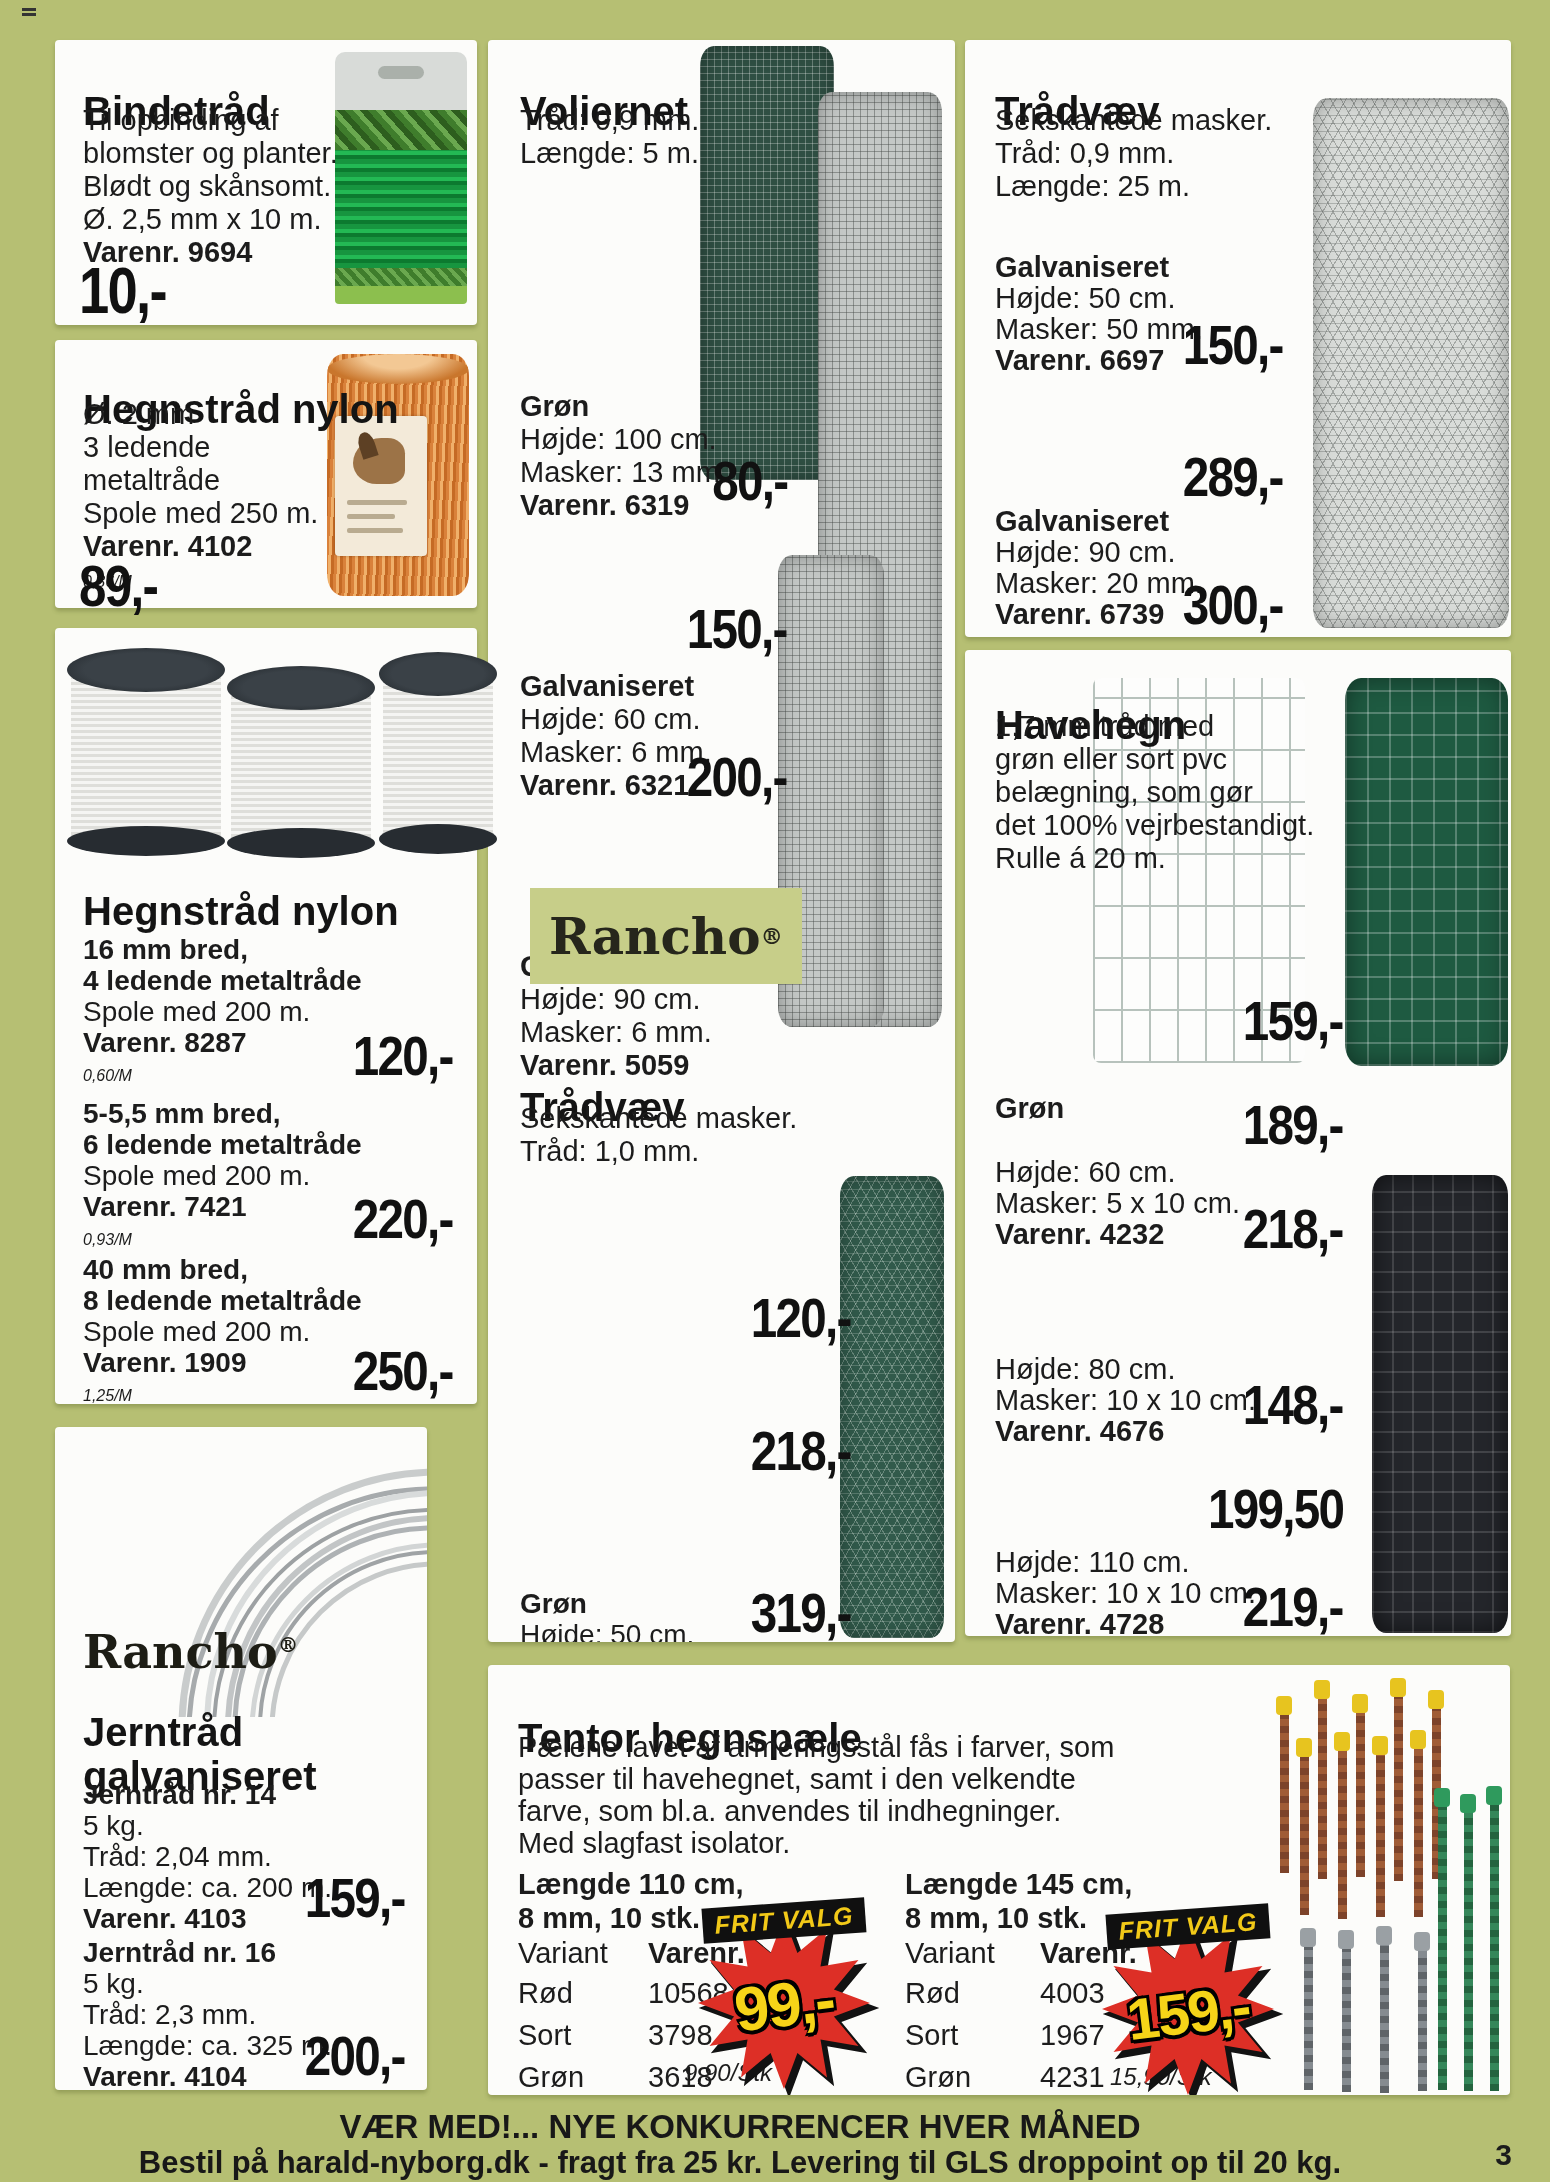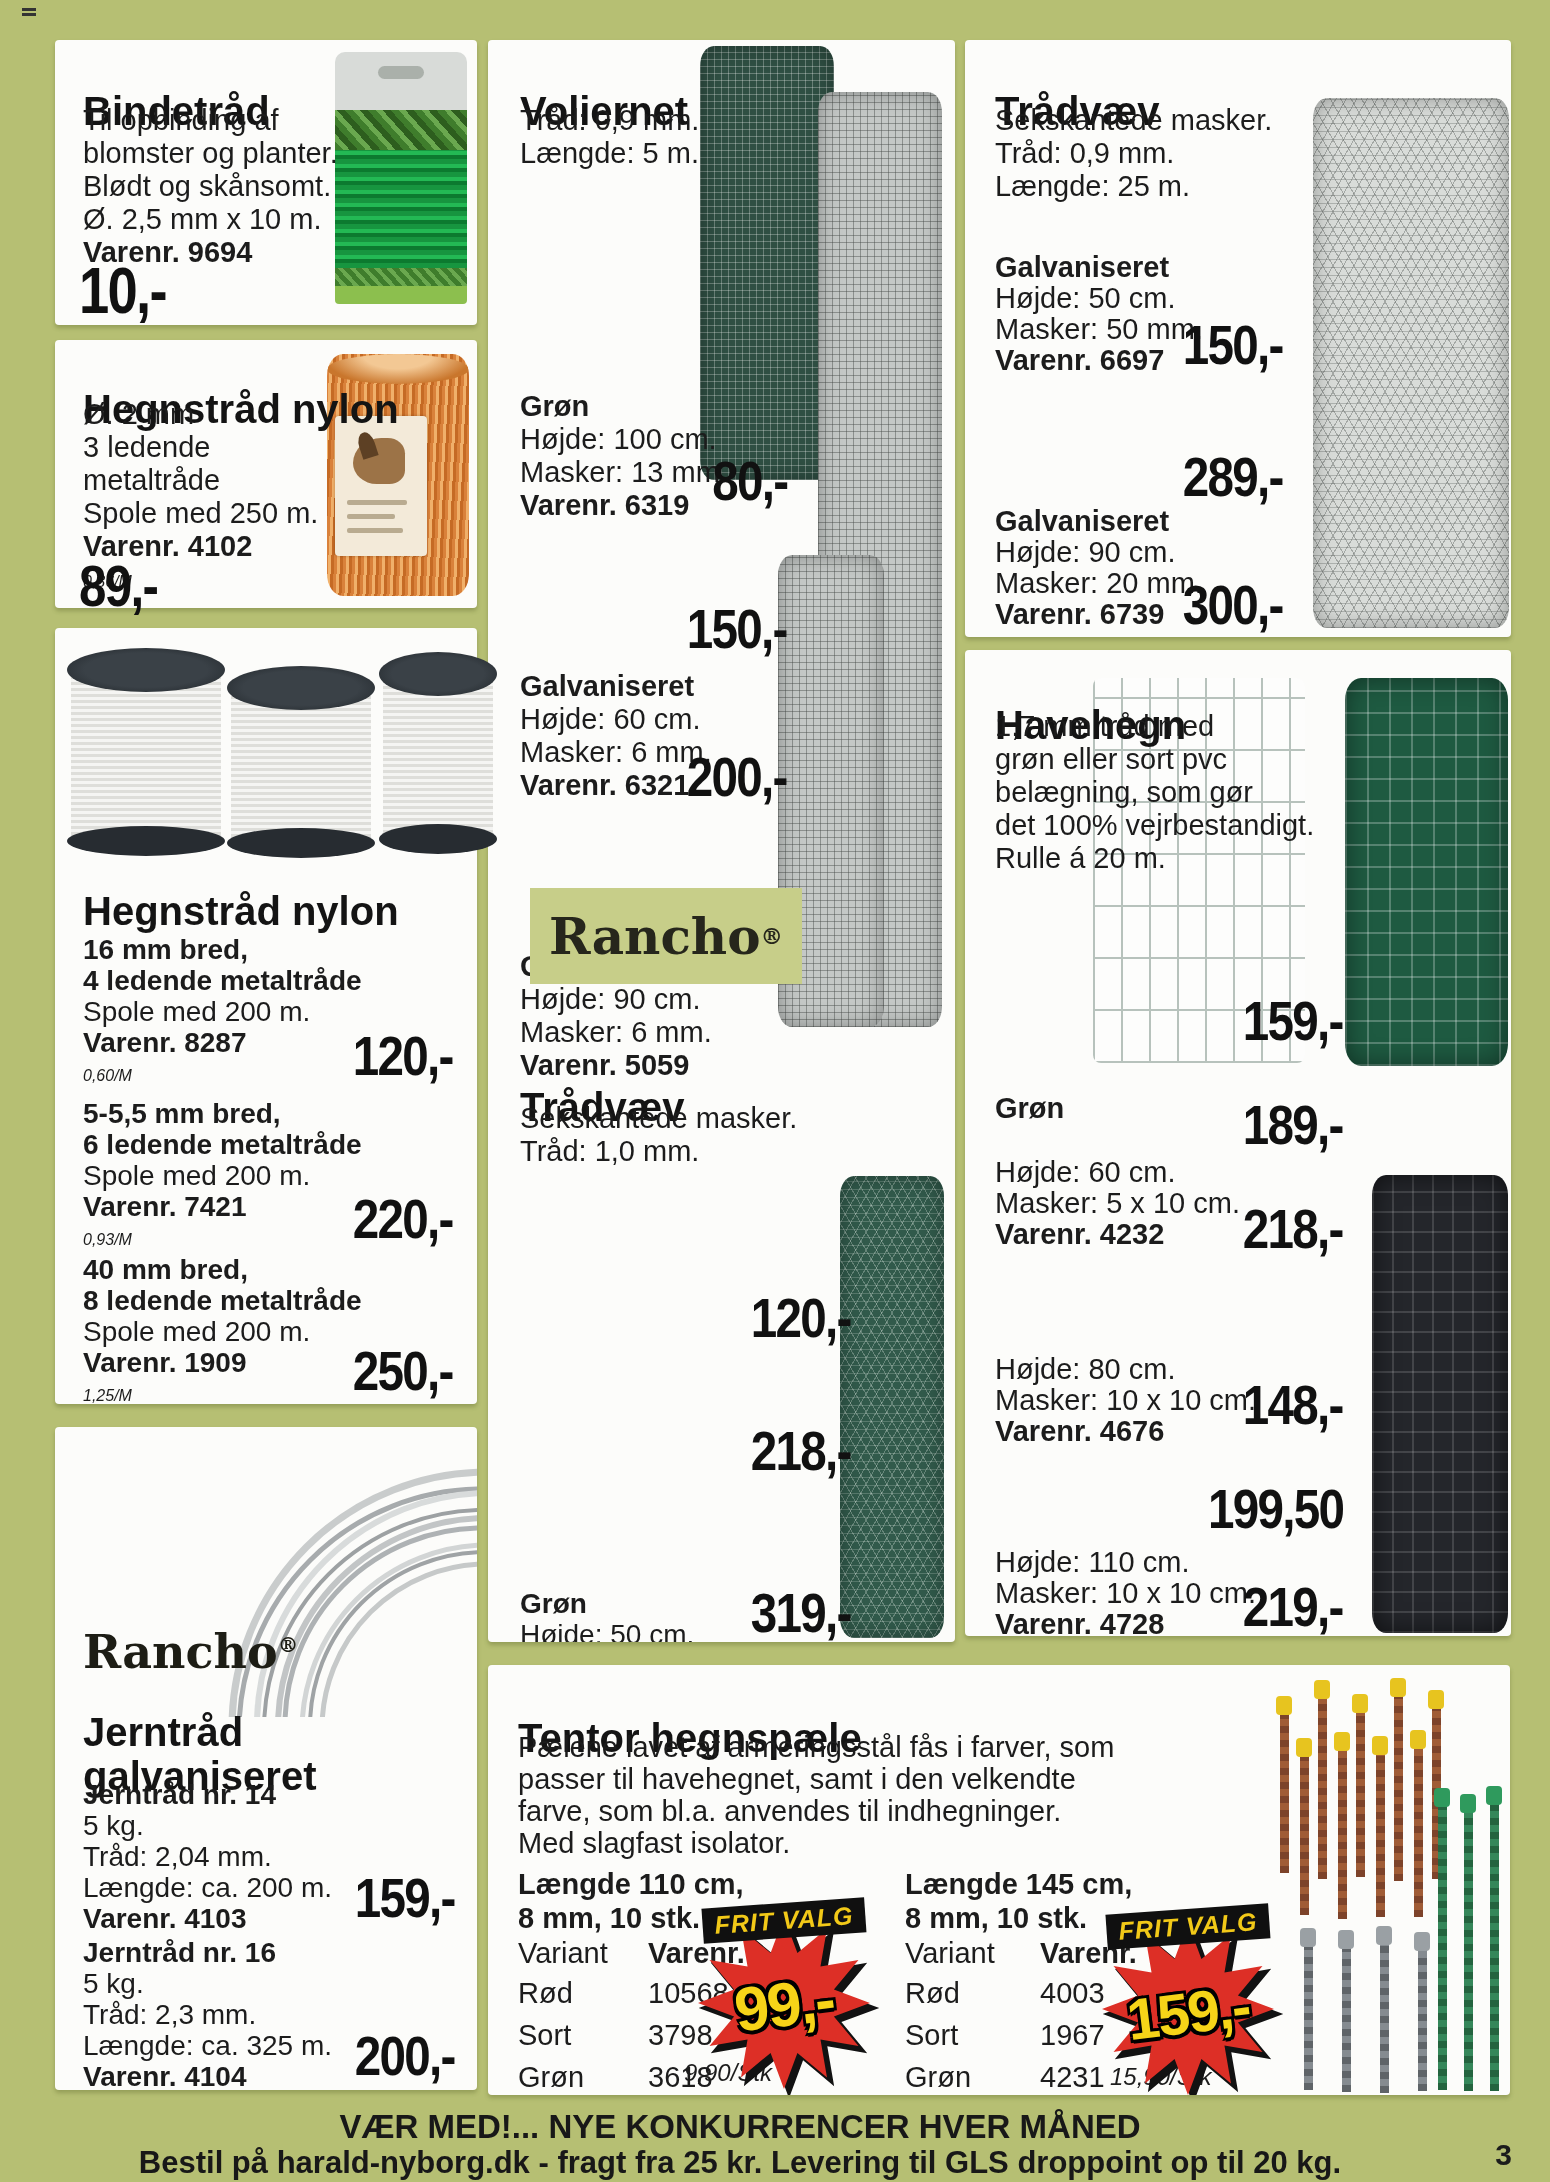--- a/index.html
+++ b/index.html
@@ -181,21 +181,21 @@
     <div class="abs body28 lh31" style="left:28px;top:626px;width:300px;">
       <div class="bold">40 mm bred,</div>
       <div class="bold">8 ledende metaltråde</div>
       <div>Spole med 200 m.</div>
       <div class="bold">Varenr. 1909</div>
       <div class="it">1,25/M</div>
     </div>
     <div class="price pr" style="right:24px;top:710px;">250,-</div>
   </section>
 
-  <section class="box" style="left:55px;top:1427px;width:422px;height:663px;overflow:hidden;">
+  <section class="box" style="left:55px;top:1427px;width:372px;height:663px;overflow:hidden;">
     <svg class="photo" style="right:0;top:0;" width="320" height="290" viewBox="0 0 320 290">
       <g fill="none">
         <circle cx="330" cy="300" r="255" stroke="#c9cccc" stroke-width="7"></circle>
         <circle cx="325" cy="305" r="243" stroke="#a7abad" stroke-width="5"></circle>
         <circle cx="332" cy="298" r="232" stroke="#d8dbdb" stroke-width="6"></circle>
         <circle cx="327" cy="303" r="220" stroke="#9da1a3" stroke-width="4"></circle>
         <circle cx="330" cy="300" r="209" stroke="#c2c5c6" stroke-width="6"></circle>
         <circle cx="325" cy="298" r="197" stroke="#aeb2b4" stroke-width="5"></circle>
         <circle cx="331" cy="304" r="186" stroke="#d2d5d5" stroke-width="5"></circle>
         <circle cx="328" cy="300" r="175" stroke="#9fa3a5" stroke-width="4"></circle>

